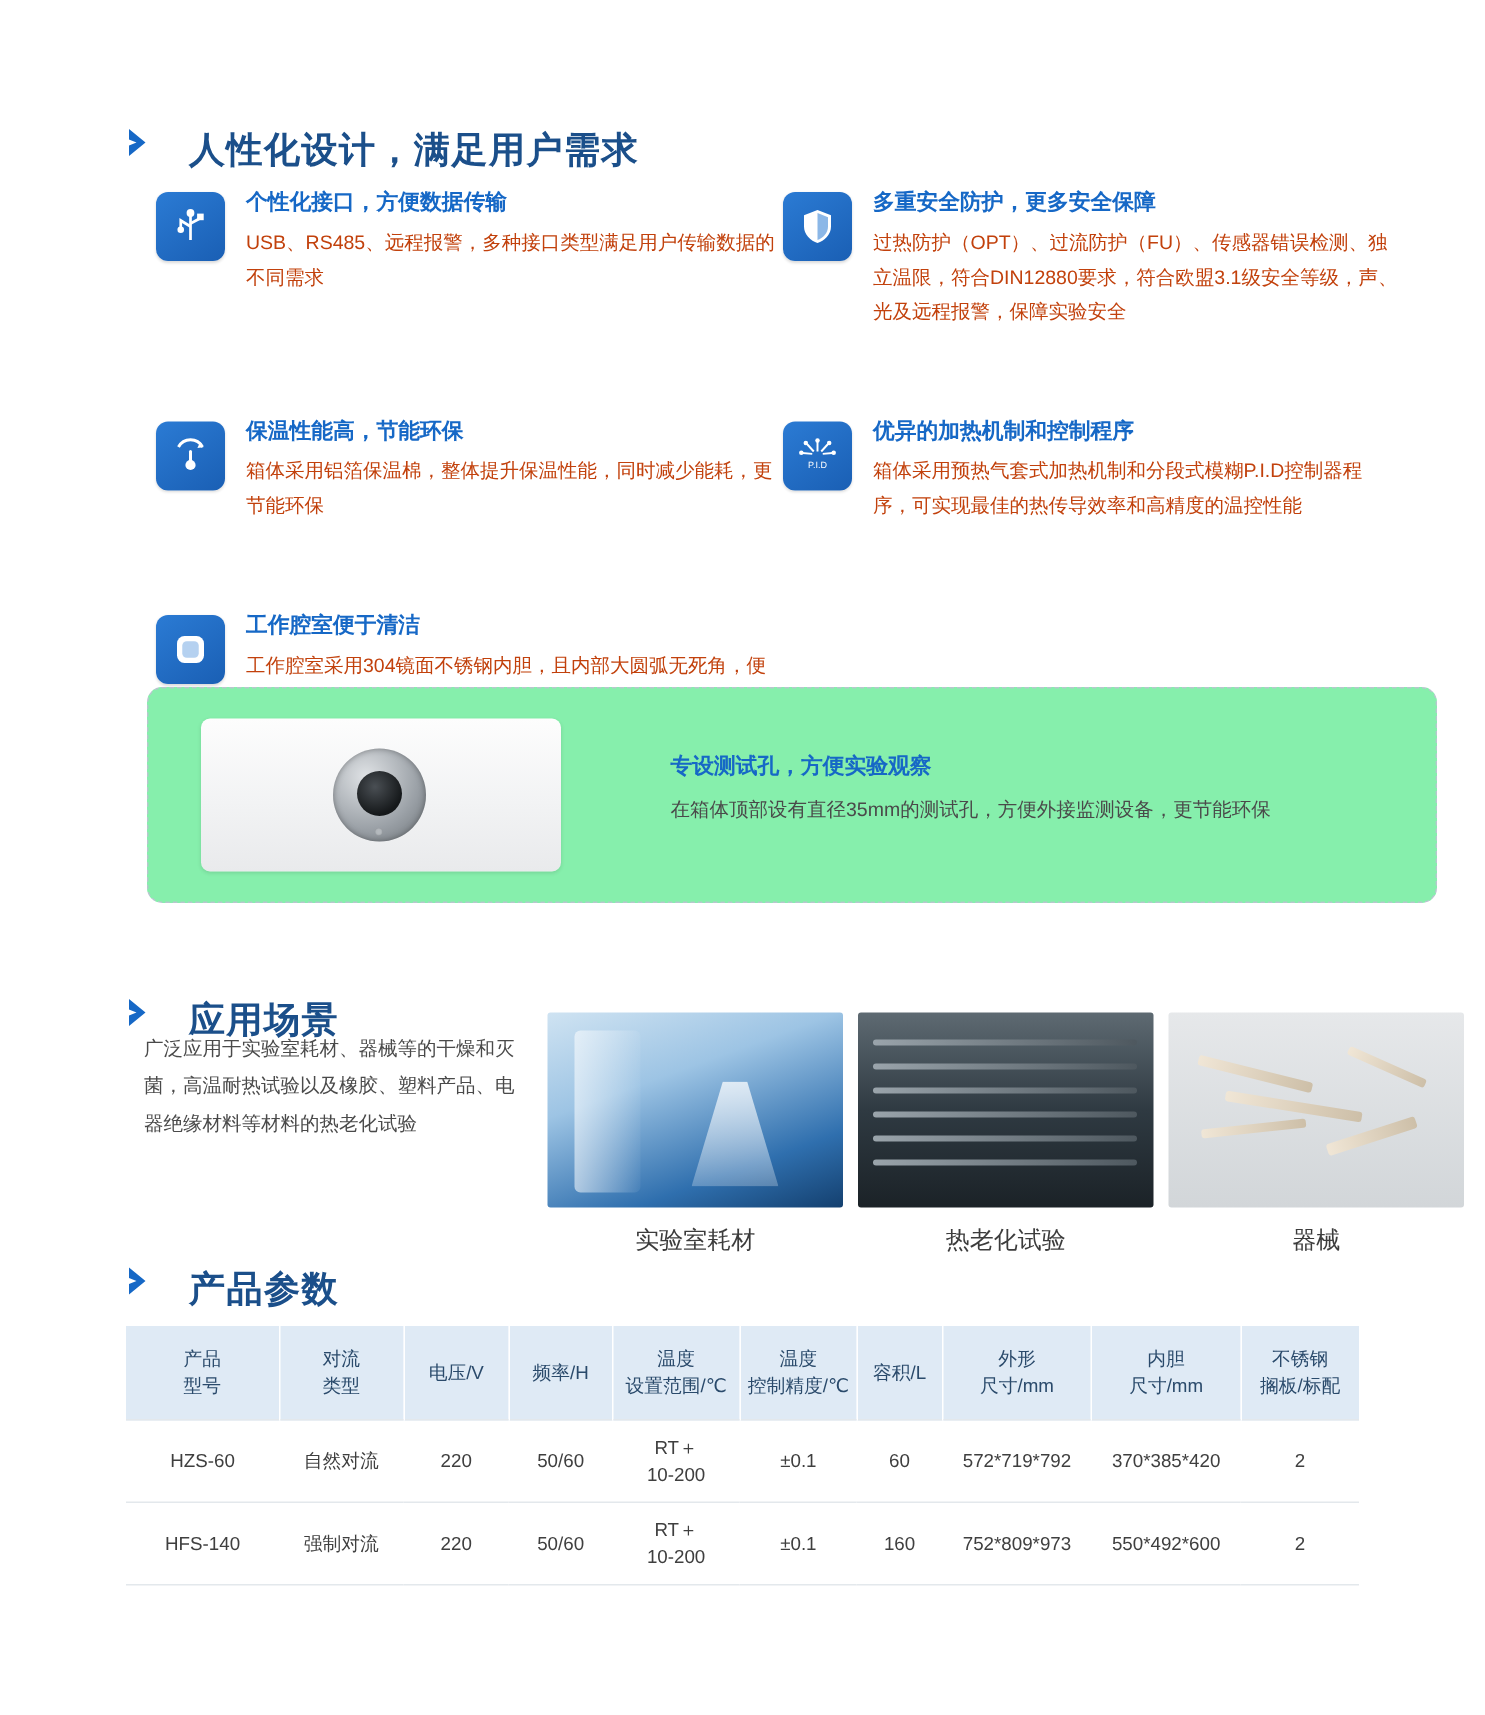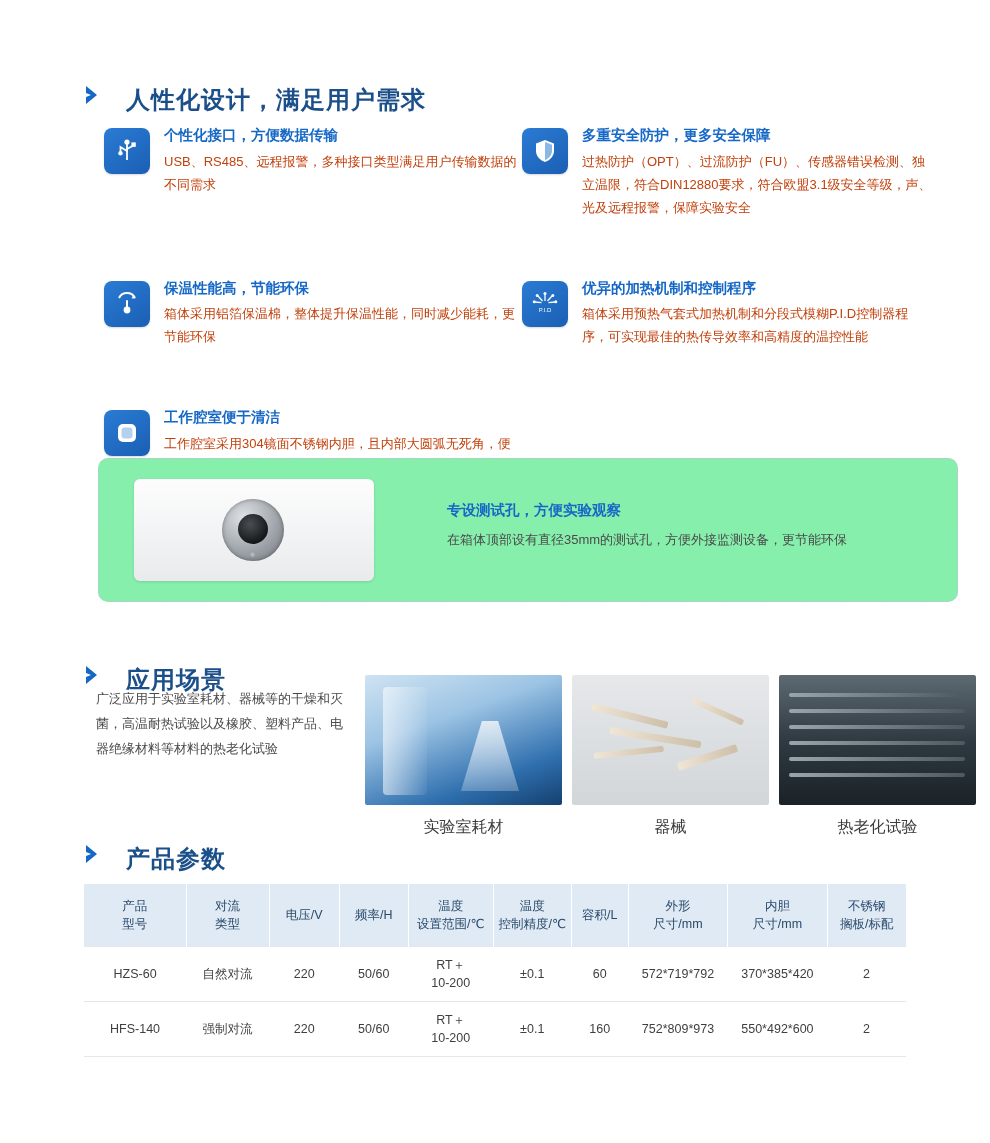--- a/index.html
+++ b/index.html
@@ -251,39 +251,39 @@
   </div>
 
   <div class="app-desc">广泛应用于实验室耗材、器械等的干燥和灭菌，高温耐热试验以及橡胶、塑料产品、电器绝缘材料等材料的热老化试验</div>
 
   <div class="scenes">
     <div class="scene">
       <div class="ph ph-lab"></div>
       <div class="cap">实验室耗材</div>
     </div>
     <div class="scene">
-      <div class="ph ph-ins">
-        <i style="left:20px;top:28px;width:78px;height:7px;transform:rotate(14deg)"></i>
-        <i style="left:38px;top:52px;width:92px;height:7px;transform:rotate(9deg)"></i>
-        <i style="left:22px;top:78px;width:70px;height:6px;transform:rotate(-6deg)"></i>
-        <i style="left:106px;top:88px;width:62px;height:8px;transform:rotate(-18deg)"></i>
-        <i style="left:120px;top:22px;width:56px;height:6px;transform:rotate(24deg)"></i>
-      </div>
-      <div class="cap">器械</div>
-    </div>
-    <div class="scene">
       <div class="ph ph-heat">
         <i style="top:18px"></i>
           <i style="top:34px"></i>
           <i style="top:50px"></i>
         <i style="top:66px"></i>
           <i style="top:82px"></i>
           <i style="top:98px"></i>
       </div>
       <div class="cap">热老化试验</div>
+    </div>
+    <div class="scene">
+      <div class="ph ph-ins">
+        <i style="left:20px;top:28px;width:78px;height:7px;transform:rotate(14deg)"></i>
+        <i style="left:38px;top:52px;width:92px;height:7px;transform:rotate(9deg)"></i>
+        <i style="left:22px;top:78px;width:70px;height:6px;transform:rotate(-6deg)"></i>
+        <i style="left:106px;top:88px;width:62px;height:8px;transform:rotate(-18deg)"></i>
+        <i style="left:120px;top:22px;width:56px;height:6px;transform:rotate(24deg)"></i>
+      </div>
+      <div class="cap">器械</div>
     </div>
   </div>
 
   <div class="sec-head param-head">
     <span class="arrow">
       <svg width="18" height="22" viewBox="0 0 18 22">
         <path d="M2 2 L13 11 L2 20 L2 13 L7 11 L2 9 Z" fill="#1668c6"></path>
       </svg>
     </span>
     <span class="sec-title">产品参数</span>

